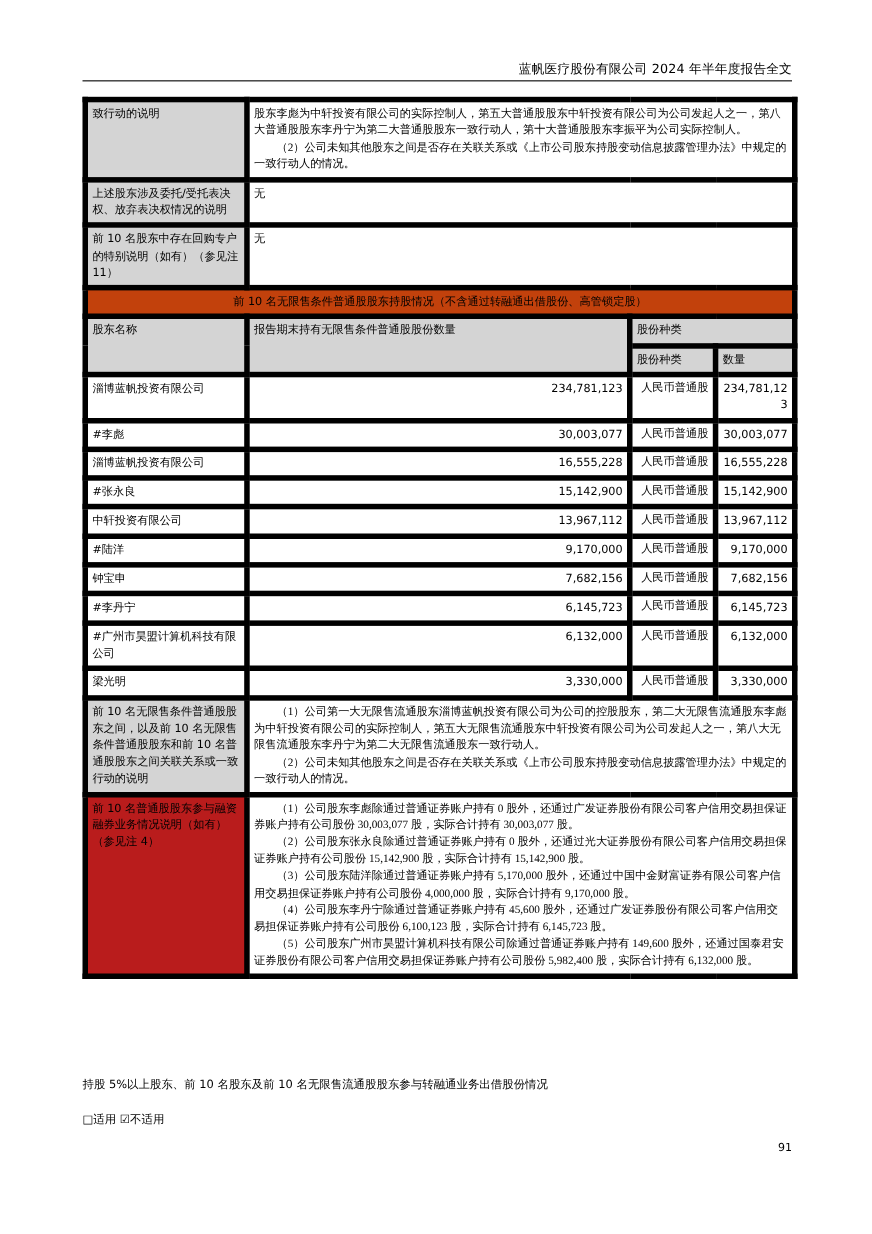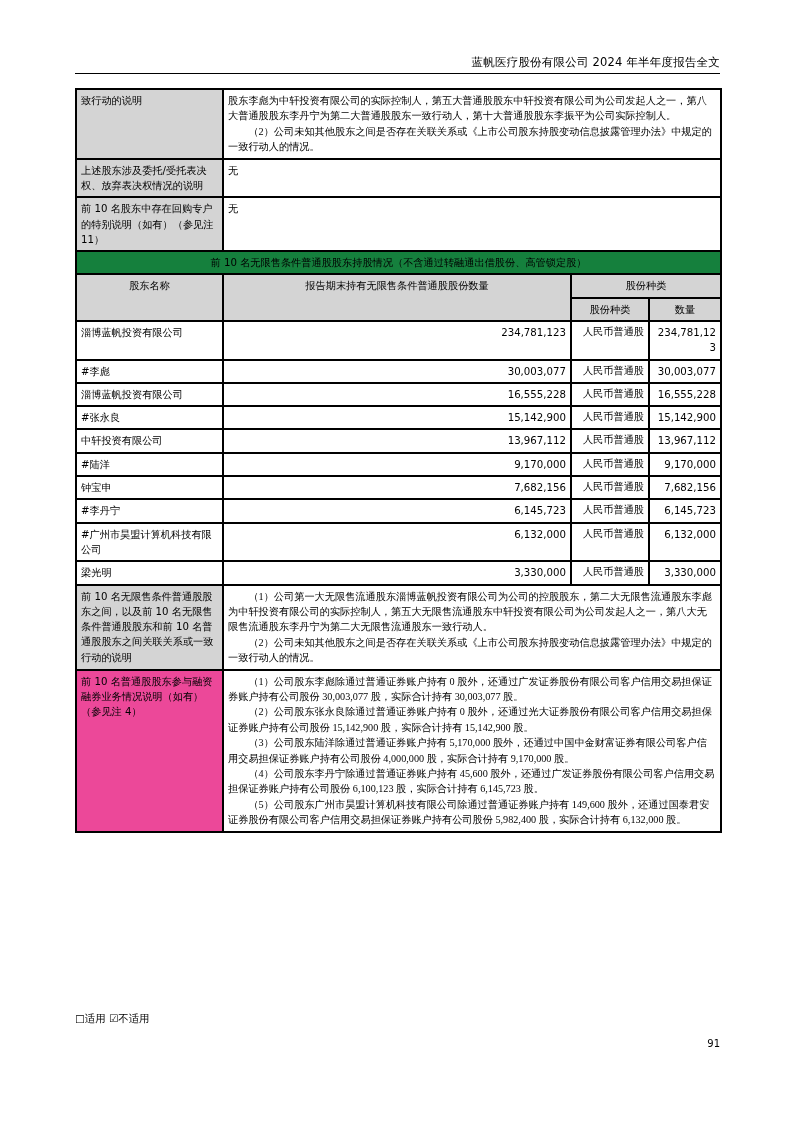--- a/index.html
+++ b/index.html
@@ -36,53 +36,53 @@
     position: absolute;
     top: 88px;
     left: 75px;
     width: 645px;
     border-collapse: collapse;
     table-layout: fixed;
     font-size: 10.2px;
     line-height: 15.3px;
   }
   .doc-table td, .doc-table th {
-    border: 2px solid #000000;
+    border: 5px solid #000000;
     padding: 3px 4px 3px 4px;
     vertical-align: top;
     font-weight: normal;
     word-wrap: break-word;
     overflow-wrap: break-word;
   }
   .lbl {
-    background: #ec4899;
+    background: #b91c1c;
     vertical-align: middle;
   }
   .lbl-top {
     background: #d4d4d4;
     vertical-align: top;
   }
   .val {
     background: #ffffff;
     vertical-align: middle;
   }
   .val-top {
     background: #ffffff;
     vertical-align: top;
     font-family: Liberation Serif, serif;
   }
   .sect-head {
-    background: #15803d;
+    background: #c2410c;
     text-align: center;
     vertical-align: middle;
     padding: 4px 4px;
   }
   .colhead {
     background: #d4d4d4;
-    text-align: center;
+    text-align: left;
     vertical-align: middle;
     padding: 5px 3px;
   }
   .num {
     text-align: right;
     vertical-align: middle;
     padding-right: 6px;
   }
   .sharename {
     vertical-align: middle;
@@ -254,20 +254,21 @@
           <p class="para">（2）公司股东张永良除通过普通证券账户持有 0 股外，还通过光大证券股份有限公司客户信用交易担保证券账户持有公司股份 15,142,900 股，实际合计持有 15,142,900 股。</p>
           <p class="para">（3）公司股东陆洋除通过普通证券账户持有 5,170,000 股外，还通过中国中金财富证券有限公司客户信用交易担保证券账户持有公司股份 4,000,000 股，实际合计持有 9,170,000 股。</p>
           <p class="para">（4）公司股东李丹宁除通过普通证券账户持有 45,600 股外，还通过广发证券股份有限公司客户信用交易担保证券账户持有公司股份 6,100,123 股，实际合计持有 6,145,723 股。</p>
           <p class="para">（5）公司股东广州市昊盟计算机科技有限公司除通过普通证券账户持有 149,600 股外，还通过国泰君安证券股份有限公司客户信用交易担保证券账户持有公司股份 5,982,400 股，实际合计持有 6,132,000 股。</p>
         </td>
       </tr>
 
     </tbody>
   </table>
 
+  <div class="footnote fn1">持股 5%以上股东、前 10 名股东及前 10 名无限售流通股股东参与转融通业务出借股份情况</div>
 
   <div class="footnote fn2">
     <span class="chk">□</span><span>适用</span>&nbsp;<span class="chk">☑</span><span>不适用</span>
   </div>
 
   <div class="pagenum">
     <span>91</span>
   </div>
 
 </div>

